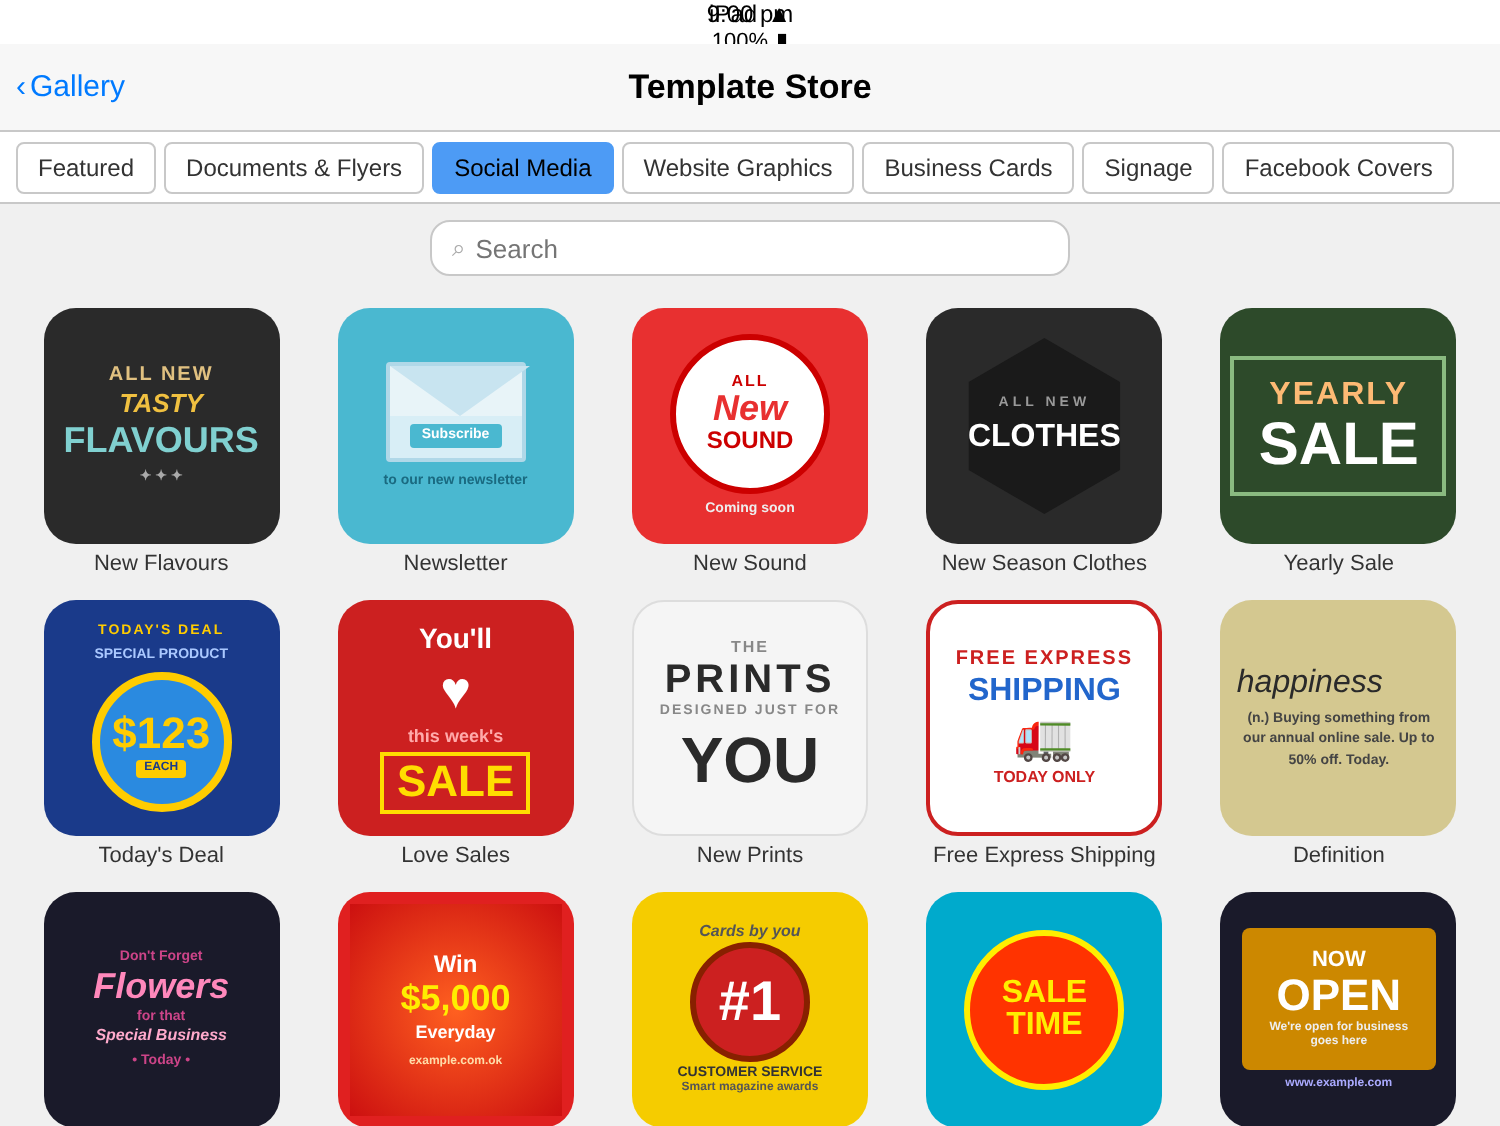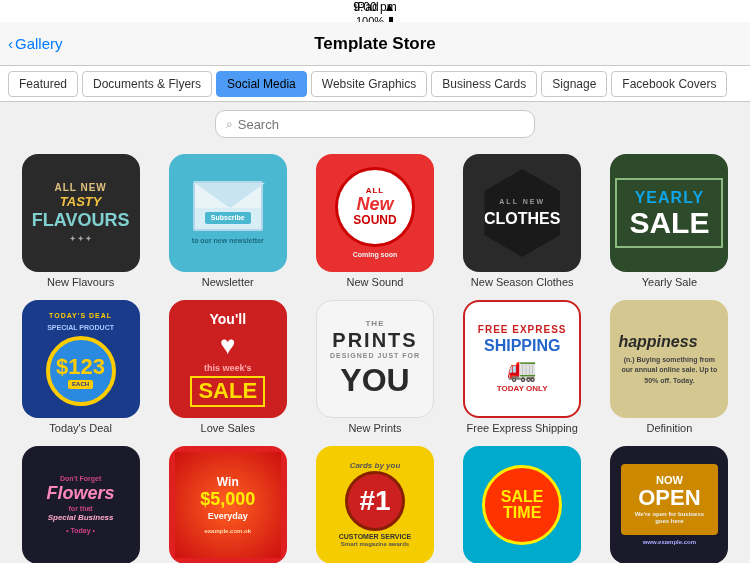--- a/index.html
+++ b/index.html
@@ -349,21 +349,21 @@
         <div style="font-size:7px;color:#999;letter-spacing:2px;text-transform:uppercase;">ALL NEW</div>
         <div style="font-size:16px;color:white;font-weight:900;">CLOTHES</div>
       </div>
     </div>
     <span class="grid-label">New Season Clothes</span>
   </div>
 
   <div class="grid-item">
     <div class="grid-thumb t-yearly-sale">
       <div class="ys-inner" style="border:2px solid #8aba80;padding:8px 12px;text-align:center;">
-        <div style="font-size:16px;color:#0ea5e9;font-weight:900;letter-spacing:1px;">YEARLY</div>
+        <div style="font-size:16px;color:#fdba74;font-weight:900;letter-spacing:1px;">YEARLY</div>
         <div style="font-size:30px;color:white;font-weight:900;line-height:1;">SALE</div>
       </div>
     </div>
     <span class="grid-label">Yearly Sale</span>
   </div>
 
   <div class="grid-item">
     <div class="grid-thumb t-todays-deal" style="flex-direction:column;align-items:center;justify-content:center;gap:4px;">
       <div style="font-size:7px;color:#ffcc00;text-transform:uppercase;letter-spacing:1px;">TODAY'S DEAL</div>
       <div style="font-size:7px;color:#aac8ff;text-transform:uppercase;">SPECIAL PRODUCT</div>
@@ -400,21 +400,21 @@
       <div style="font-size:10px;color:#cc2020;font-weight:700;letter-spacing:1px;">FREE EXPRESS</div>
       <div style="font-size:16px;color:#2266cc;font-weight:900;">SHIPPING</div>
       <div style="font-size:24px;">🚛</div>
       <div style="font-size:8px;color:#cc2020;font-weight:700;">TODAY ONLY</div>
     </div>
     <span class="grid-label">Free Express Shipping</span>
   </div>
 
   <div class="grid-item">
     <div class="grid-thumb t-definition">
-      <div style="font-size:16px;color:#2a2a2a;font-weight:700;font-style:italic;margin-bottom:4px;">happiness</div>
+      <div style="font-size:16px;color:#2a2a2a;font-weight:400;font-style:italic;margin-bottom:4px;">happiness</div>
       <div style="font-size:7px;color:#444;line-height:1.5;">(n.) Buying something from our annual online sale. Up to 50% off. Today.</div>
     </div>
     <span class="grid-label">Definition</span>
   </div>
 
   <div class="grid-item">
     <div class="grid-thumb t-flowers">
       <div style="font-size:7px;color:#cc4488;">Don't Forget</div>
       <div style="font-size:18px;color:#ff88bb;font-weight:900;font-style:italic;">Flowers</div>
       <div style="font-size:7px;color:#cc4488;">for that</div>

